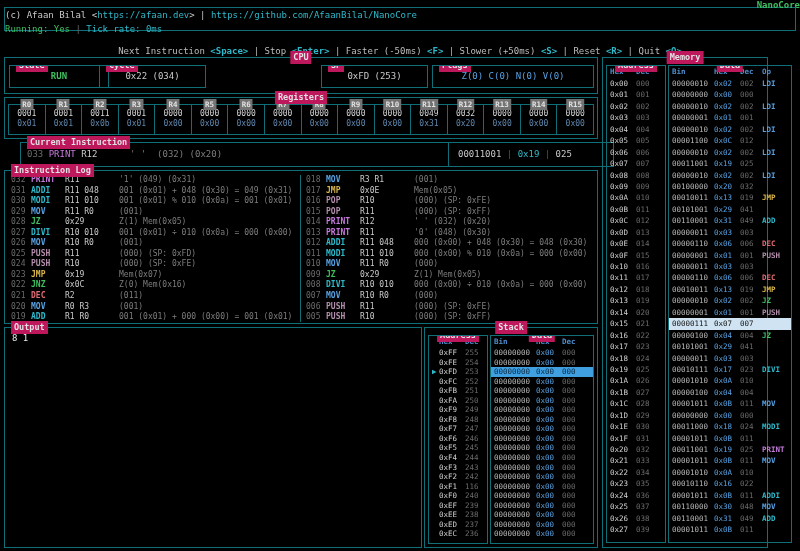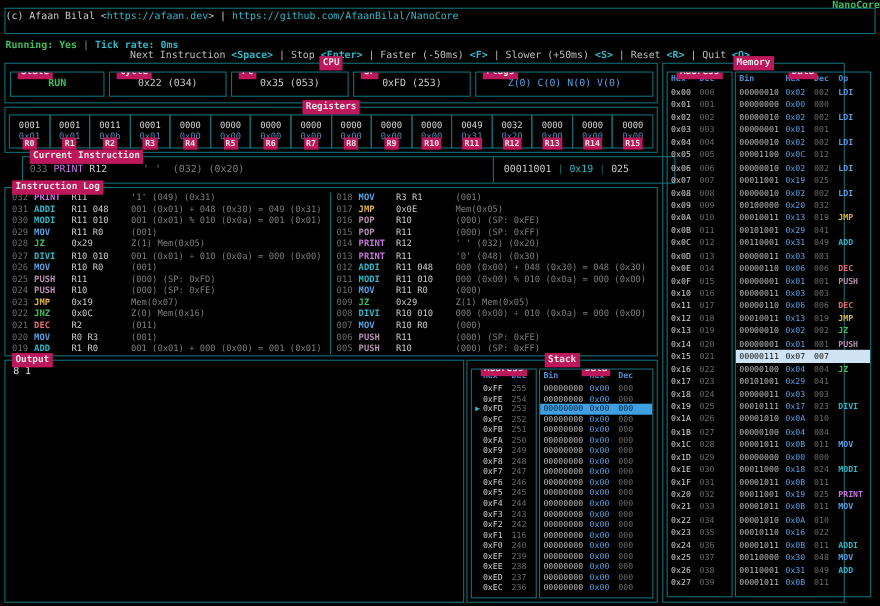--- a/index.html
+++ b/index.html
@@ -11,35 +11,35 @@
   body{width:800px;height:551px;position:relative;overflow:hidden;
        font-family:"DejaVu Sans Mono",monospace;color:var(--fg);}
   .panel{position:absolute;border:1px solid var(--bd);box-sizing:border-box;}
   .sub{position:absolute;border:1px solid var(--bd);box-sizing:border-box;overflow:hidden;}
   .panel-title{position:absolute;top:-7px;left:6px;background:#be185d;padding:0 3px;
        font-size:8.5px;font-weight:bold;color:#e2e2e2;white-space:nowrap;line-height:13px;z-index:3;}
   .panel-title.centered{left:50%;transform:translateX(-50%);}
   .app-title{position:absolute;top:0;left:0;right:0;text-align:right;color:var(--grn);
        font-weight:bold;font-size:9px;z-index:5;line-height:11px;}
   .hline{font-size:9px;line-height:10px;white-space:pre;}
-  .l1{margin-top:2px;} .l2{margin-top:17px;font-weight:bold;}
+  .l1{margin-top:2px;} .l2{margin-top:4px;}
   .lnk{color:var(--cyn);}
   .grn{color:var(--grn);} .cyn{color:var(--cyn);} .blu{color:var(--blu);}
   .dim{color:var(--dim);}
   .controls{position:absolute;top:46px;left:0;right:0;text-align:center;font-size:9px;
        color:#bdbdbd;white-space:pre;}
   .controls .key{color:var(--cyn);font-weight:bold;}
   .sub-val{text-align:center;line-height:21px;font-size:9px;white-space:pre;}
   
   .reg-row{position:absolute;left:3px;right:3px;top:6px;height:31px;display:flex;}
   .reg-cell{flex:1;border:1px solid var(--bd);margin-left:-1px;position:relative;
        text-align:center;box-sizing:border-box;}
   .reg-cell:first-child{margin-left:0;}
-  .cell-title{position:absolute;top:-6px;left:50%;transform:translateX(-50%);background:#be185d;
-       padding:0 2px;font-size:7.5px;font-weight:bold;color:#e2e2e2;line-height:11px;margin-top:26px;}
+  .cell-title{position:absolute;top:-6px;left:50%;transform:translateX(-50%);background:#737373;
+       padding:0 2px;font-size:7.5px;font-weight:bold;color:#e2e2e2;line-height:11px;}
   .reg-dec{margin-top:4px;font-size:8px;line-height:10px;color:#d6d6d6;}
   .reg-hex{font-size:8px;line-height:10px;color:#5f87af;}
   
   .ci-content{position:absolute;left:6px;top:0;height:23px;line-height:23px;font-size:9px;white-space:pre;}
   .ci-content .ln{color:var(--dim);} .ci-content .args{color:var(--fg);}
   .ci-content .cmt{color:var(--cmt);}
   .ci-div{position:absolute;left:427px;top:0;bottom:0;border-left:1px solid var(--bd);}
   .ci-enc{position:absolute;left:437px;top:0;height:23px;line-height:23px;font-size:9px;white-space:pre;}
   .ci-enc .sep{color:var(--bd);}
   .ci-enc .ehex{color:var(--cyn);}
@@ -87,31 +87,27 @@
 
   <div class="panel" style="top:7px;left:4px;width:792px;height:24px;">
     <div class="hline l1"><span>(c) Afaan Bilal &lt;</span><span class="lnk">https://afaan.dev</span><span>&gt; | </span><span class="lnk">https://github.com/AfaanBilal/NanoCore</span></div>
     <div class="hline l2"><span class="grn">Running: Yes</span><span class="dim"> | </span><span class="cyn">Tick rate: 0ms</span></div>
   </div>
 
   <div class="controls"><span>Next Instruction </span><span class="key">&lt;Space&gt;</span><span> | Stop </span><span class="key">&lt;Enter&gt;</span><span> | Faster (-50ms) </span><span class="key">&lt;F&gt;</span><span> | Slower (+50ms) </span><span class="key">&lt;S&gt;</span><span> | Reset </span><span class="key">&lt;R&gt;</span><span> | Quit </span><span class="key">&lt;Q&gt;</span><span></span></div>
 
   <div class="panel" style="top:57px;left:4px;width:594px;height:37px;">
     <span class="panel-title centered">CPU</span>
-    <div class="sub" style="left:4px;top:7px;width:86px;height:23px;">
+    <div class="sub" style="left:4px;top:7px;width:100px;height:23px;">
       <span class="panel-title">State</span>
       <div class="sub-val grn" style="font-weight:bold;">RUN</div>
     </div>
     <div class="sub" style="left:94px;top:7px;width:107px;height:23px;">
       <span class="panel-title">Cycle</span>
       <div class="sub-val">0x22 (034)</div>
-    </div>
-    <div class="sub" style="left:205px;top:7px;width:107px;height:23px;">
-      <span class="panel-title">PC</span>
-      <div class="sub-val">0x35 (053)</div>
     </div>
     <div class="sub" style="left:316px;top:7px;width:107px;height:23px;">
       <span class="panel-title">SP</span>
       <div class="sub-val">0xFD (253)</div>
     </div>
     <div class="sub" style="left:427px;top:7px;width:162px;height:23px;">
       <span class="panel-title">Flags</span>
       <div class="sub-val blu">Z(0) C(0) N(0) V(0)</div>
     </div>
   </div>

